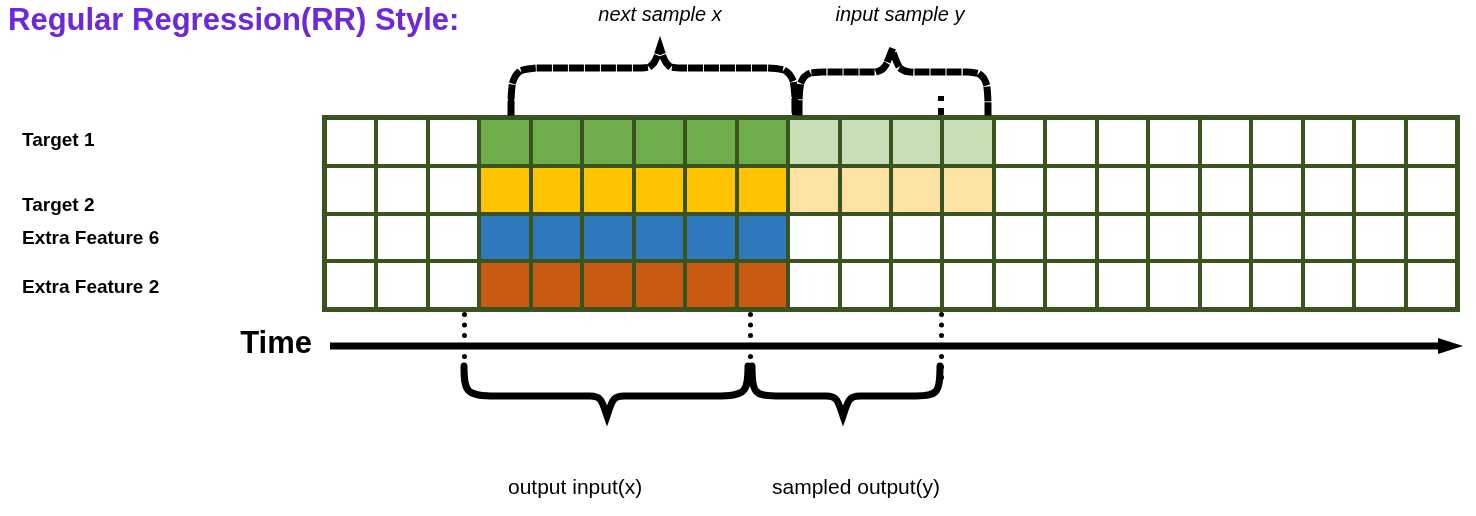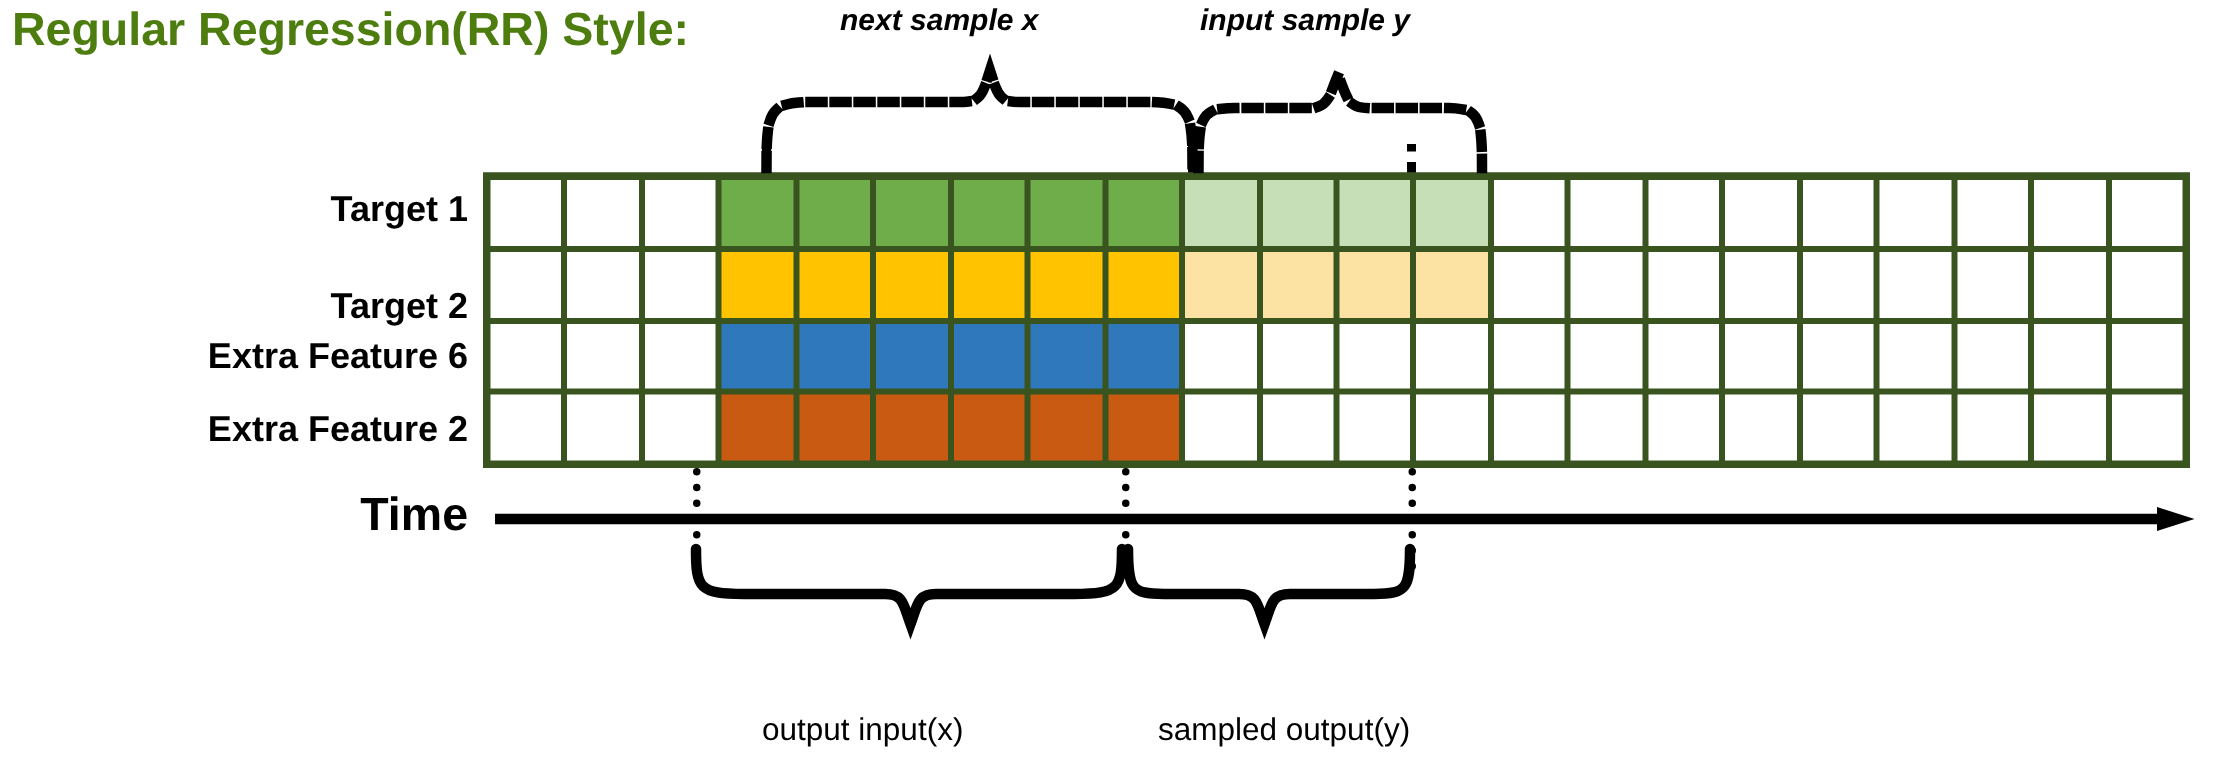--- a/index.html
+++ b/index.html
@@ -16,42 +16,41 @@
     overflow: hidden;
   }
   .abs { position: absolute; }
 
   
   #title {
     left: 8px;
     top: 2px;
     font-size: 31px;
     font-weight: bold;
-    color: #4d7c0f;
+    color: #6d28d9;
     white-space: nowrap;
   }
 
   
   .top-label {
     font-size: 20px;
     font-style: italic;
     color: #000000;
     white-space: nowrap;
-    font-weight: bold;
+    text-align: center;
   }
   #label-next-x { left: 560px; top: 3px; width: 200px; }
   #label-next-y { left: 800px; top: 3px; width: 200px; }
 
   
   .row-label {
-    font-size: 24px;
+    font-size: 19px;
     font-weight: bold;
     color: #000000;
     white-space: nowrap;
-    text-align: right;
     width: 290px;
     left: 22px;
     height: 49px;
     line-height: 49px;
   }
 
   
   #grid {
     left: 322px;
     top: 115px;

